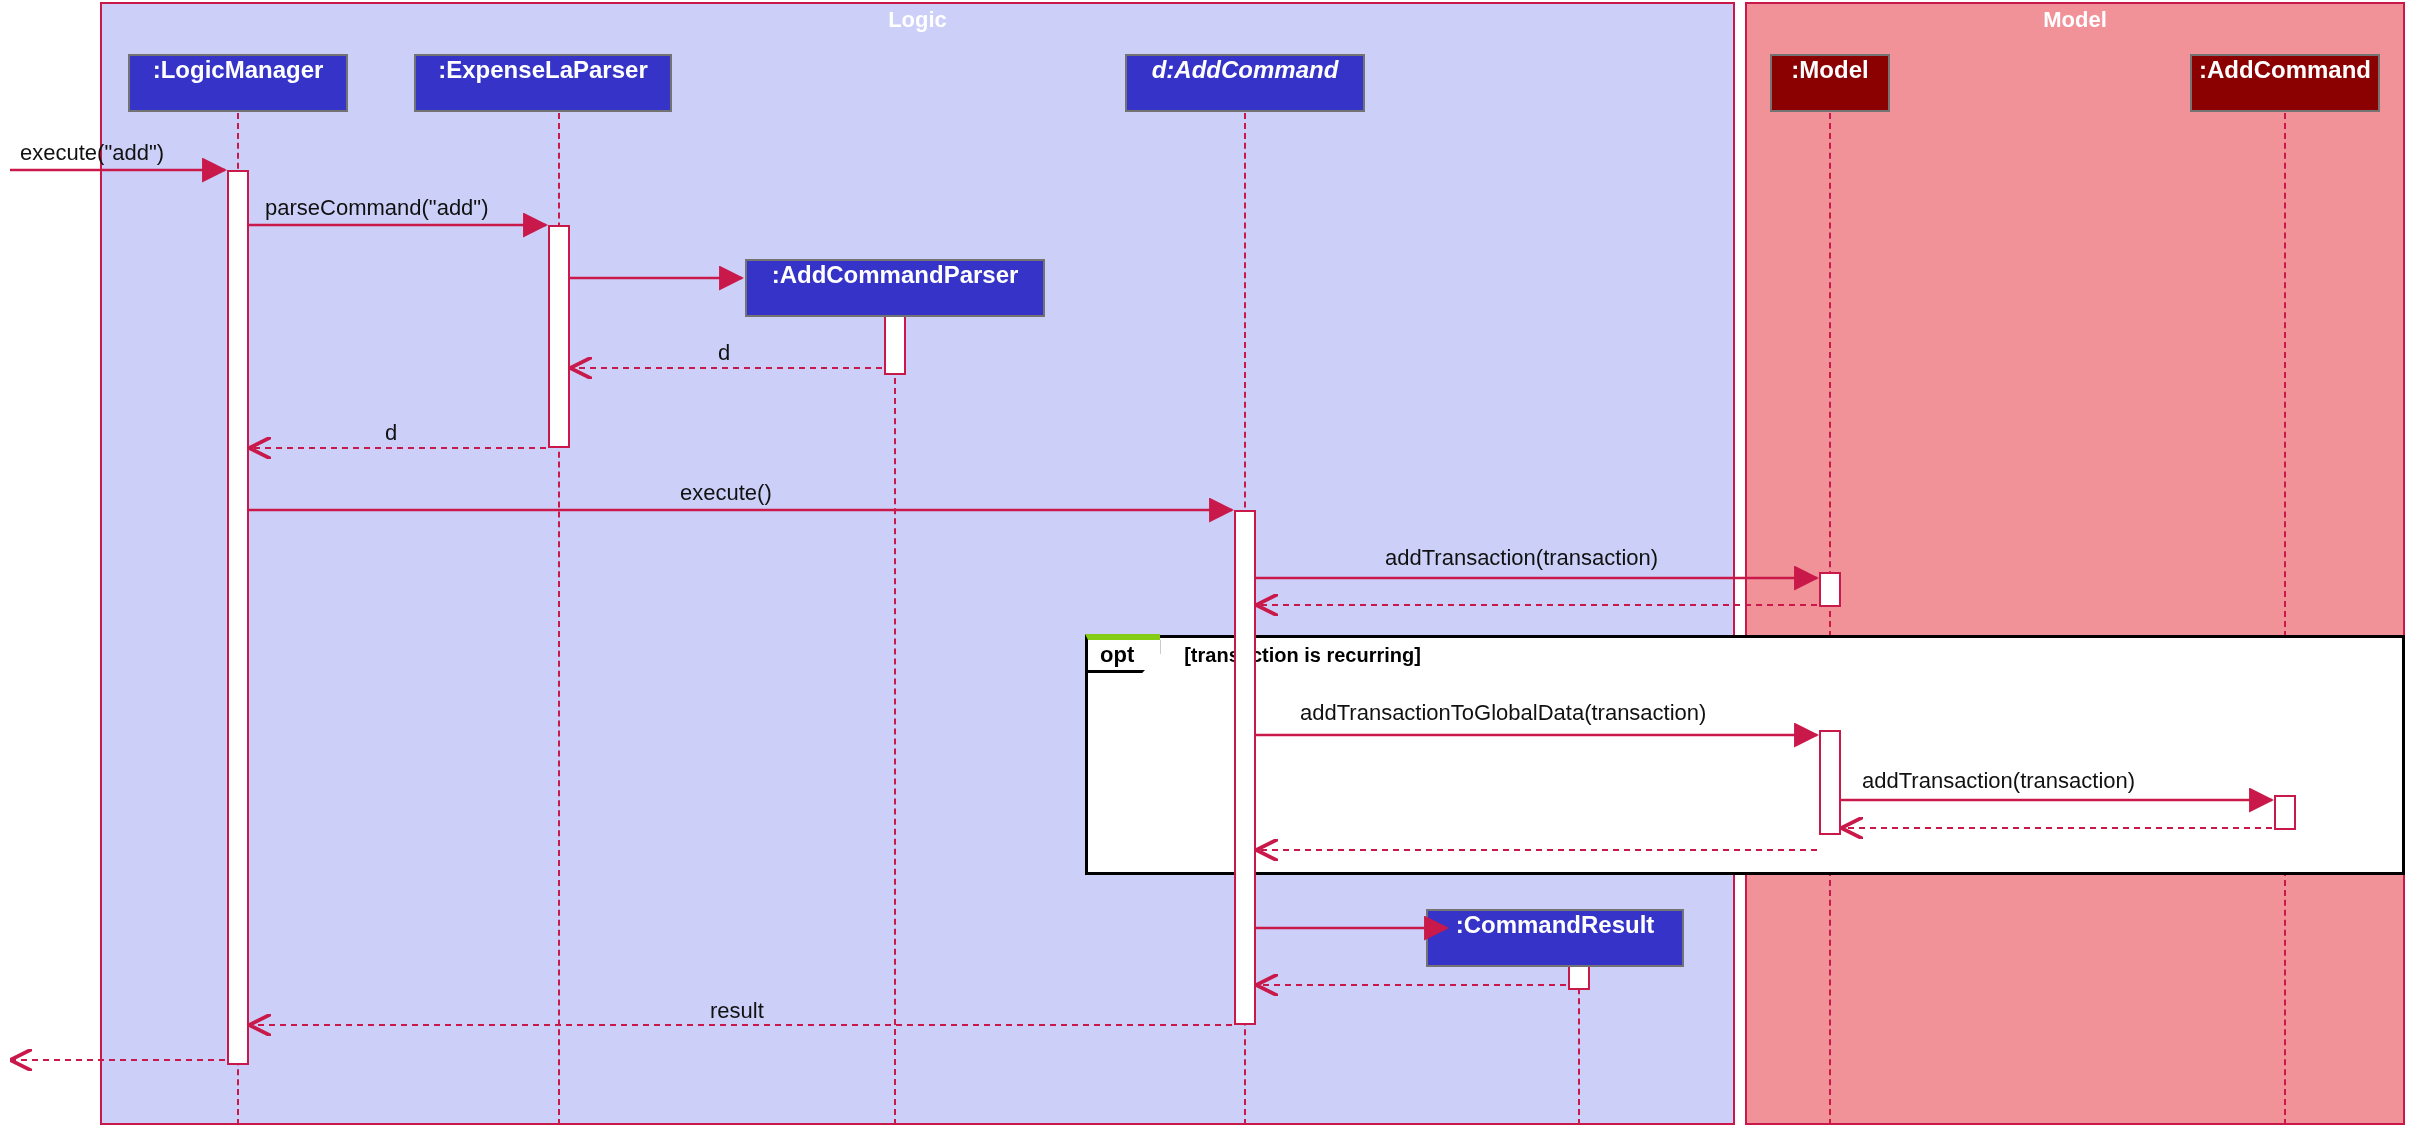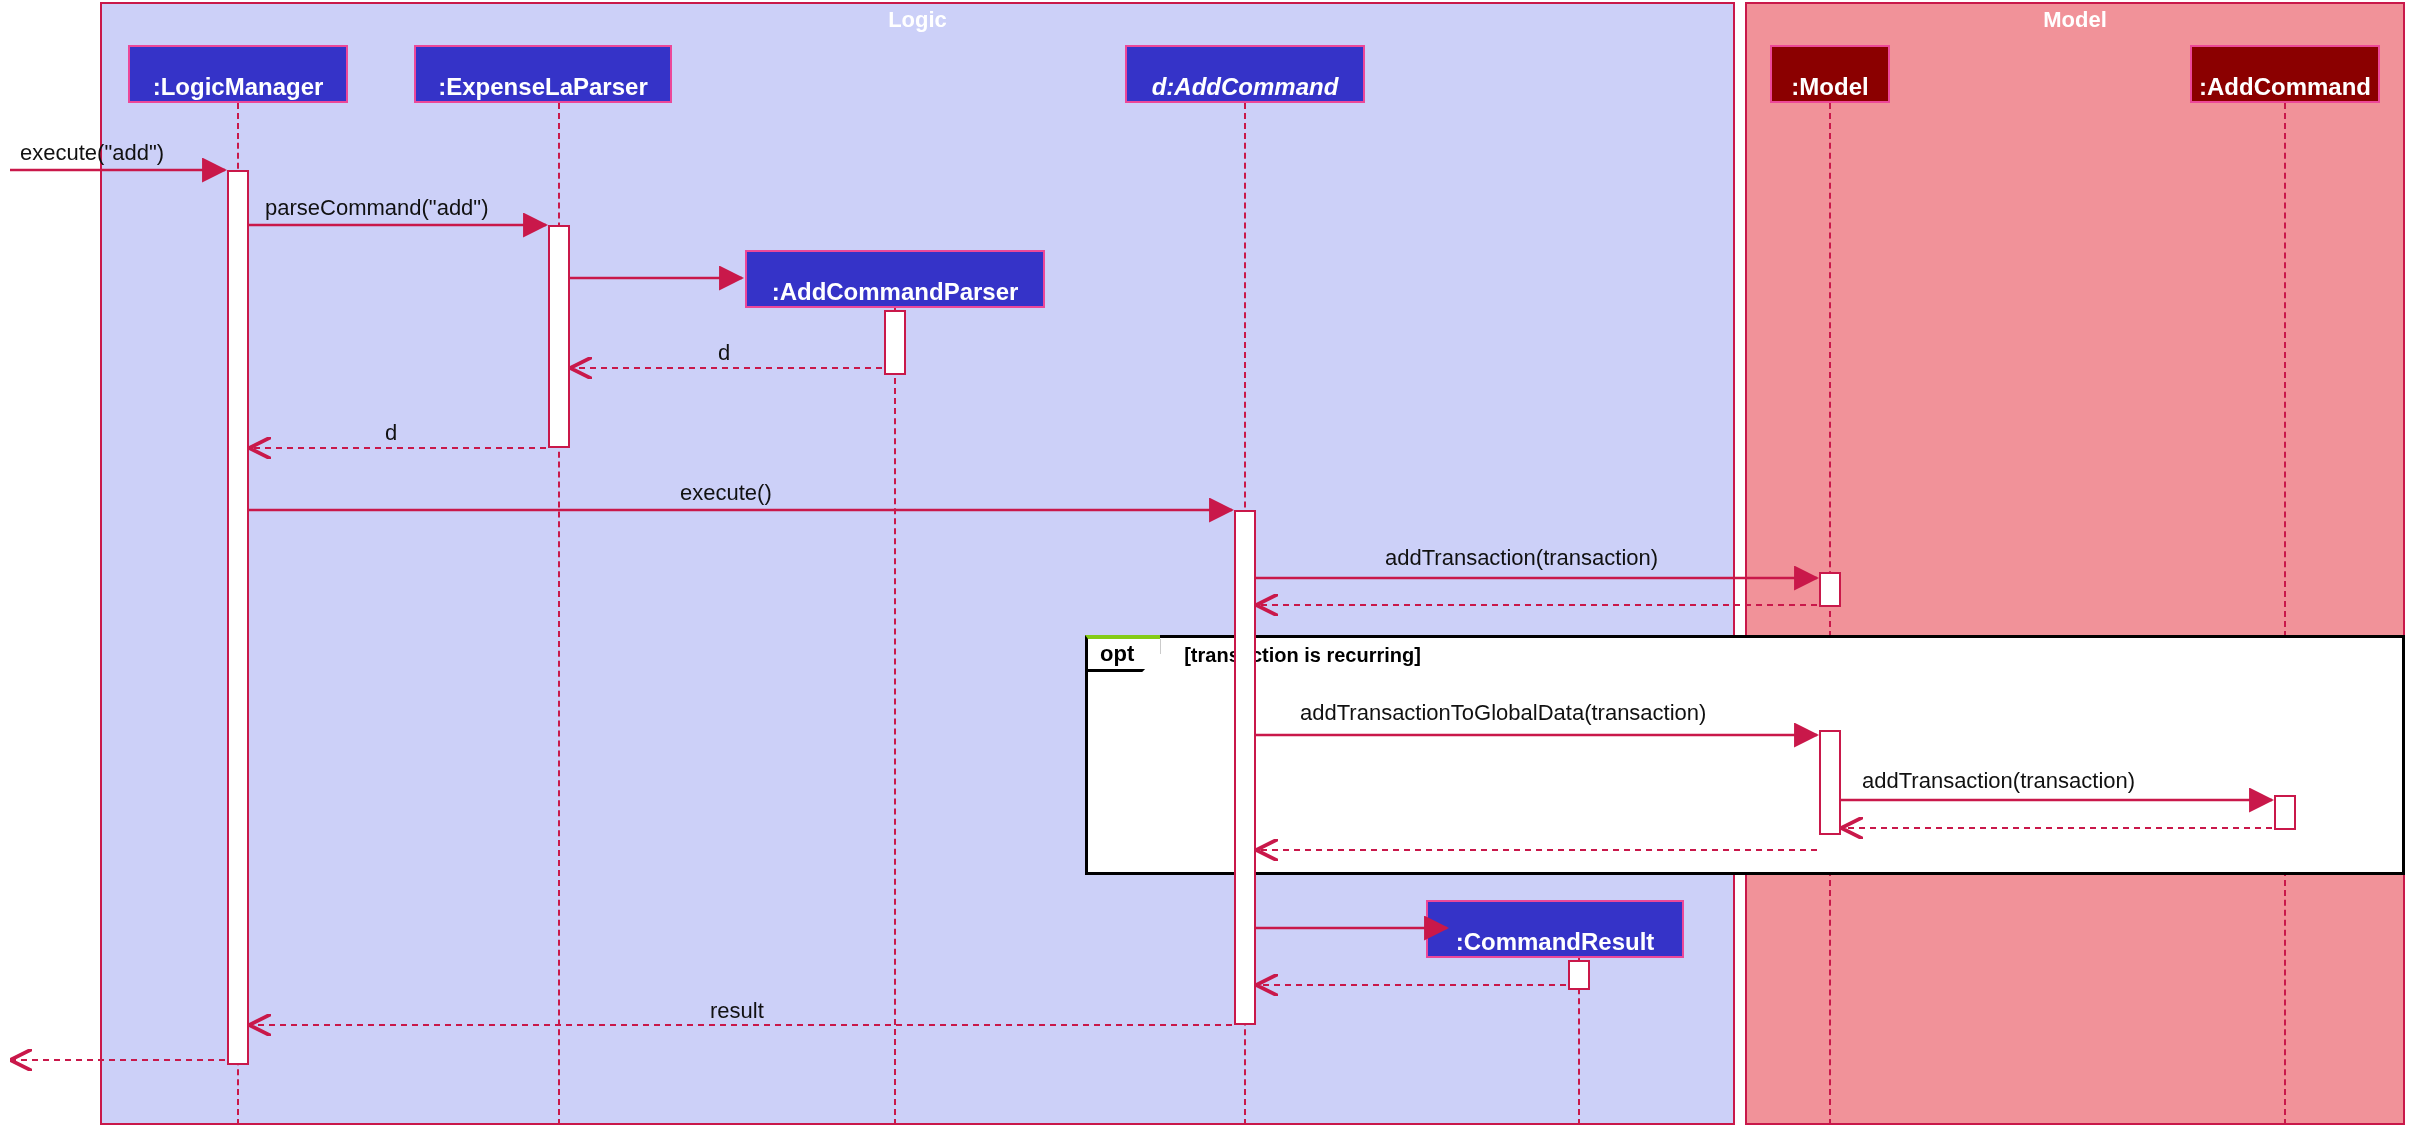--- a/index.html
+++ b/index.html
@@ -27,28 +27,29 @@
     top: 3px;
     left: 50%;
     transform: translateX(-50%);
     font-weight: 700;
     font-size: 22px;
     color: #fff;
   }
   .lifeline-box {
     position: absolute;
     background: #3533c8;
-    border: 2px solid #ec4899;
+    border: 2px solid #737373;
     color: #fff;
     font-size: 24px;
     font-weight: 600;
     display: flex;
-    align-items: flex-end;
+    align-items: flex-start;
     justify-content: center;
     z-index: 5;
+    margin-top: 9px;
   }
   .lifeline-box.model-box {
     background: #8b0000;
   }
   .lifeline {
     position: absolute;
     border-left: 2px dashed #c9184a;
     z-index: 1;
   }
   .activation {
@@ -83,21 +84,21 @@
     top: 0;
     left: 0;
     height: 34px;
     display: flex;
     align-items: center;
     z-index: 8;
   }
   .opt-tab {
     position: relative;
     background: #fff;
-    border-top: 4px solid #84cc16;
+    border-top: 6px solid #84cc16;
     border-left: 3px solid #000;
     border-bottom: 3px solid #000;
     border-right: none;
     padding: 2px 26px 2px 12px;
     font-weight: 700;
     font-size: 22px;
     margin-left: -3px;
     margin-top: -3px;
     clip-path: polygon(0 0, 100% 0, 100% 50%, calc(100% - 18px) 100%, 0 100%);
   }

